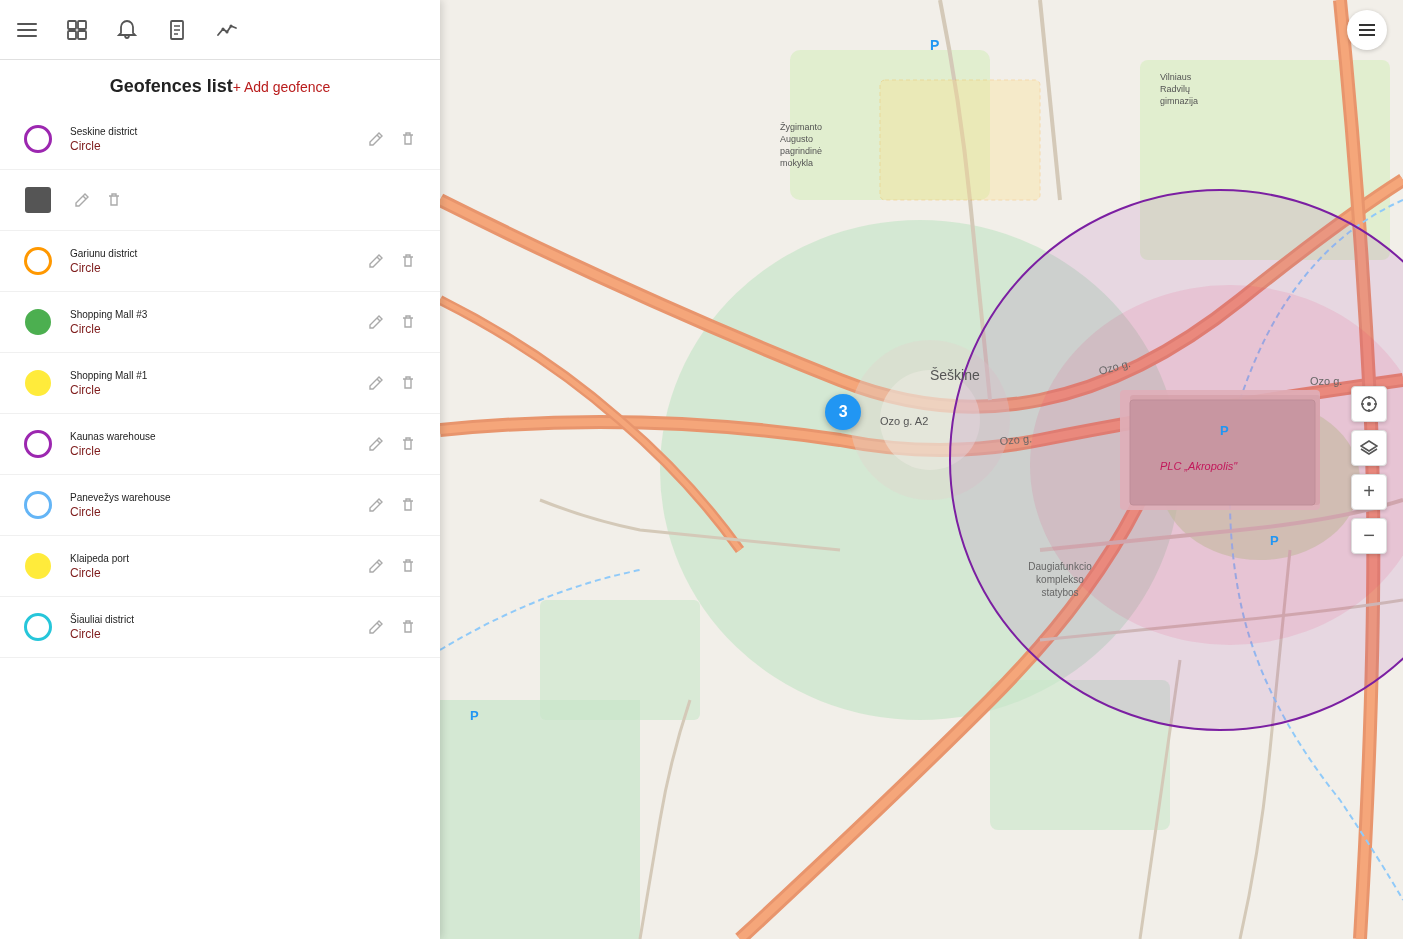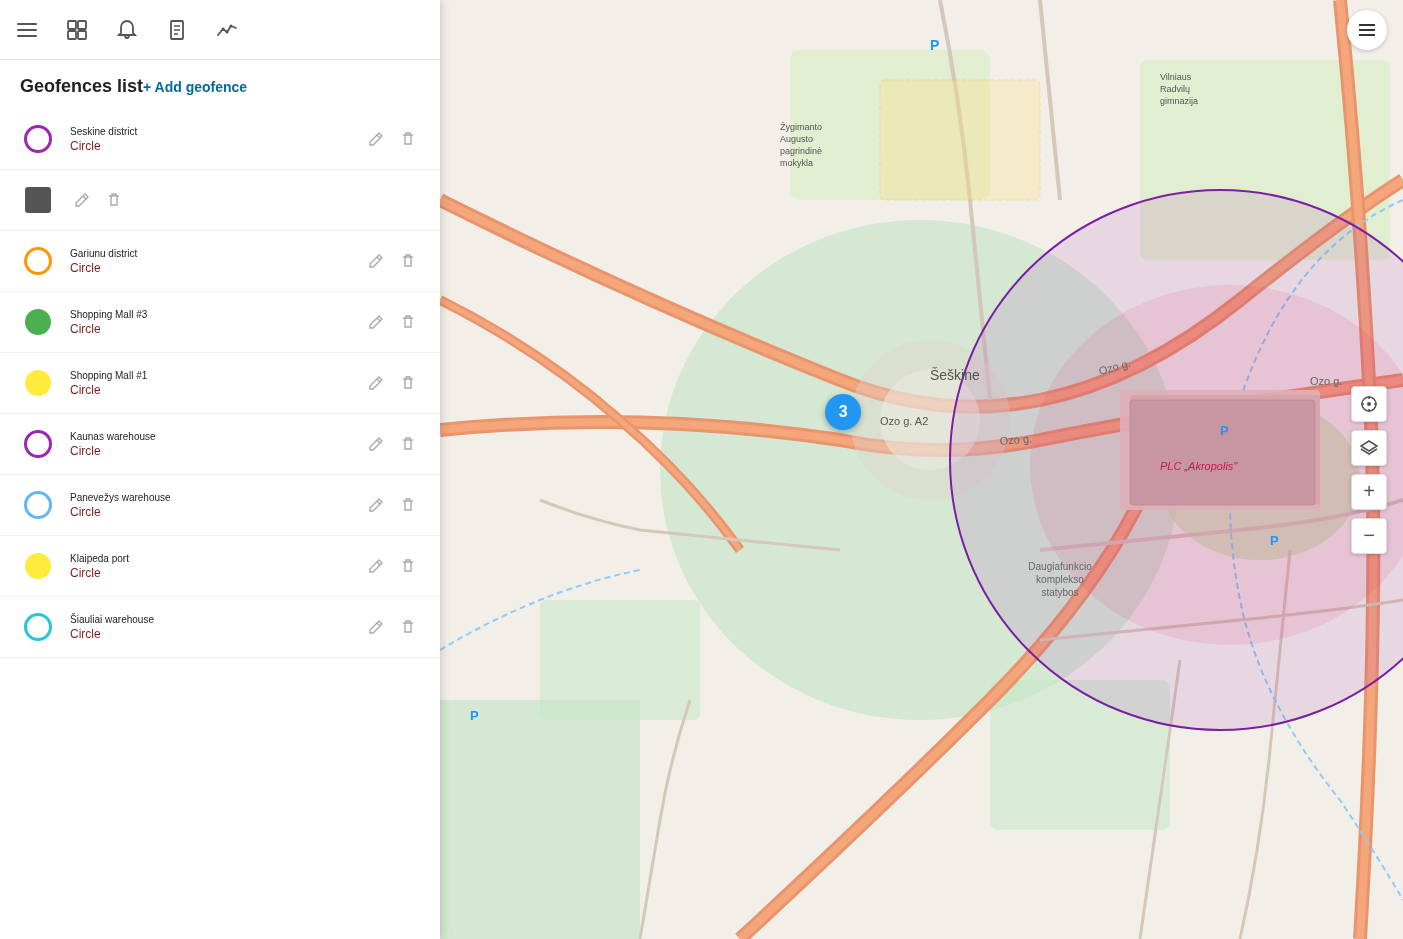--- a/index.html
+++ b/index.html
@@ -29,40 +29,40 @@
     .nav-icon {
       cursor: pointer;
       color: #555;
       font-size: 20px;
       display: flex; align-items: center; justify-content: center;
     }
 
     .geofences-header {
       display: flex;
       align-items: center;
-      justify-content: flex-start;
+      justify-content: center;
       padding: 16px 20px 12px 20px;
     }
 
     .geofences-title {
       font-size: 18px;
       font-weight: 600;
       color: #222;
     }
 
     .add-geofence-btn {
       display: flex;
       align-items: center;
       gap: 4px;
-      color: #0369a1;
+      color: #b91c1c;
       font-size: 14px;
       cursor: pointer;
       background: none;
       border: none;
-      font-weight: 700;
+      font-weight: 400;
     }
 
     .geofence-list {
       flex: 1;
       overflow-y: auto;
     }
 
     .geofence-item {
       display: flex;
       align-items: center;
@@ -434,21 +434,21 @@
           <path d="M3 4 L13 4 M6 4 L6 2 L10 2 L10 4 M5 4 L5 13 L11 13 L11 4" stroke="#aaa" stroke-width="1.4" fill="none"></path>
         </svg>
       </button>
     </div>
   </div>
       <div class="geofence-item">
     <div class="geofence-icon">
       <div class="icon-circle-border" style="border-color:#26c6da;"></div>
     </div>
     <div class="geofence-info">
-      <div class="geofence-name">Šiauliai warehouse</div>
+      <div class="geofence-name">Šiauliai district</div>
       <div class="geofence-type">Circle</div>
     </div>
     <div class="geofence-actions">
       <button class="action-btn" title="Edit">
         <svg width="16" height="16" viewBox="0 0 16 16" fill="none">
           <path d="M11 2 L14 5 L5 14 L2 14 L2 11 Z" stroke="#aaa" stroke-width="1.4" fill="none"></path>
           <line x1="9" y1="4" x2="12" y2="7" stroke="#aaa" stroke-width="1.4"></line>
         </svg>
       </button>
       <button class="action-btn" title="Delete">

